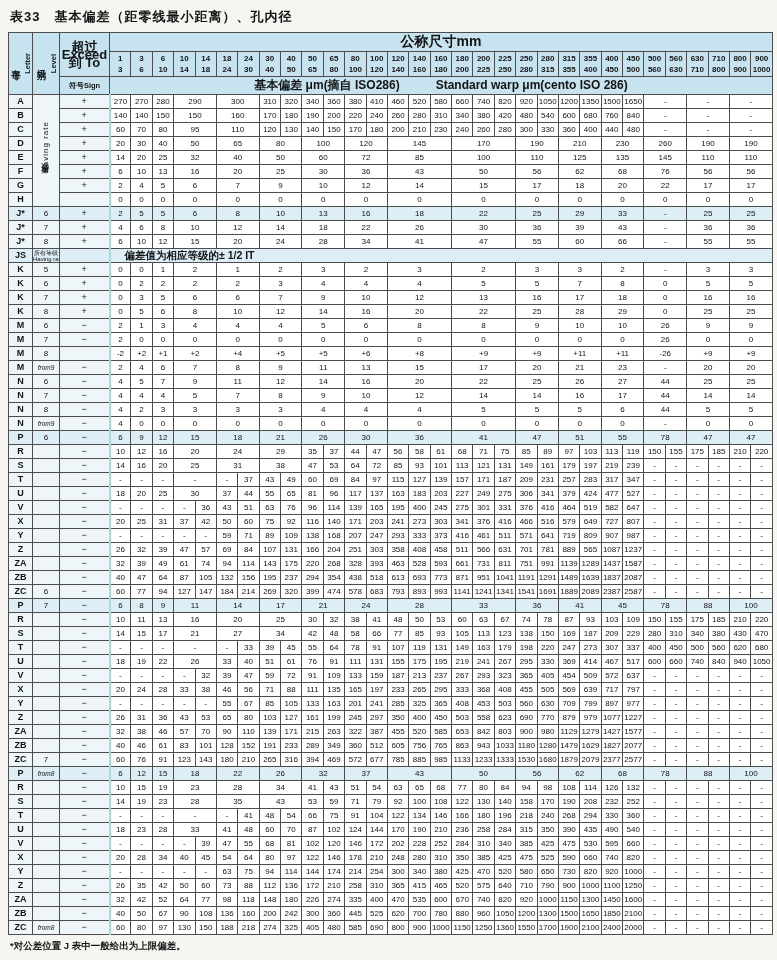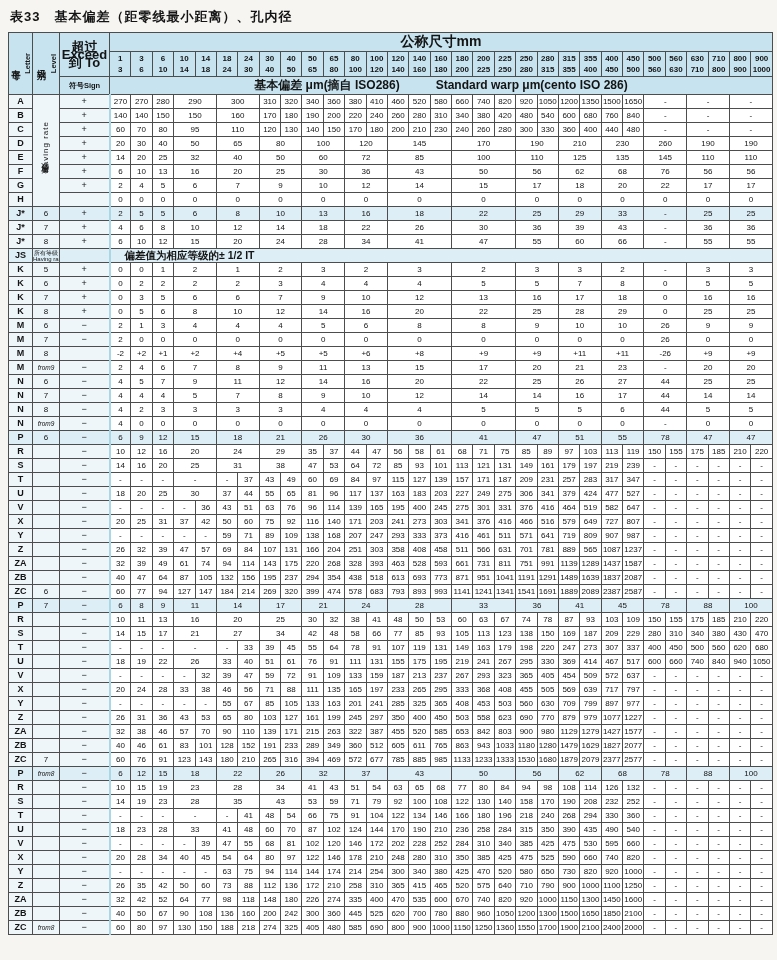--- a/index.html
+++ b/index.html
@@ -1494,21 +1494,21 @@
           <td>101</td>
           <td>128</td>
           <td>152</td>
           <td>191</td>
           <td>233</td>
           <td>289</td>
           <td>349</td>
           <td>360</td>
           <td>512</td>
           <td>605</td>
-          <td>611</td>
+          <td>756</td>
           <td>765</td>
           <td>863</td>
           <td>943</td>
           <td>1033</td>
           <td>1180</td>
           <td>1280</td>
           <td>1479</td>
           <td>1629</td>
           <td>1827</td>
           <td>2077</td>
@@ -1959,13 +1959,14 @@
           <td>2000</td>
           <td>-</td>
           <td>-</td>
           <td>-</td>
           <td>-</td>
           <td>-</td>
           <td>-</td>
         </tr>
       </tbody>
   </table>
+  <div class="footnote">*对公差位置 J 表中一般给出为上限偏差。</div>
 </div>
 
 </body></html>

